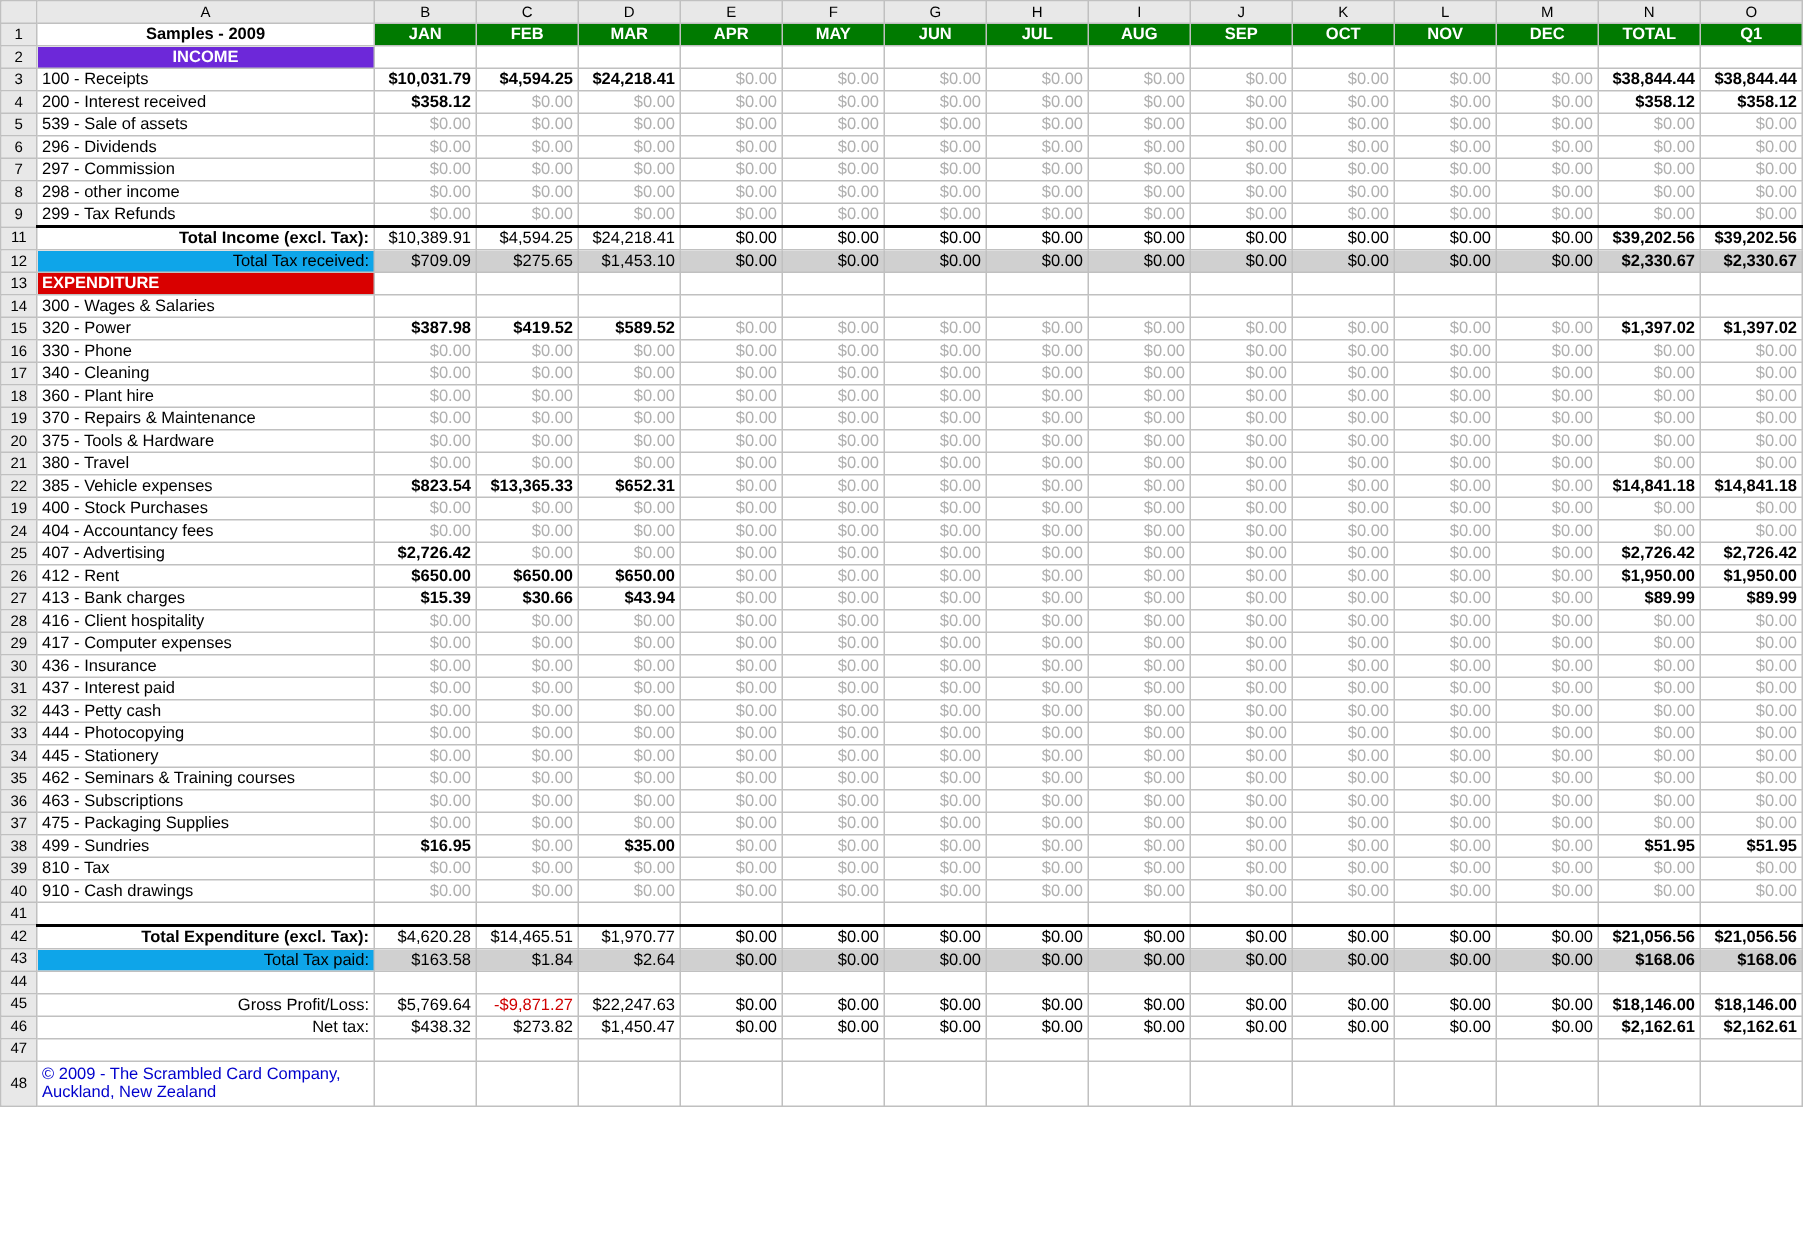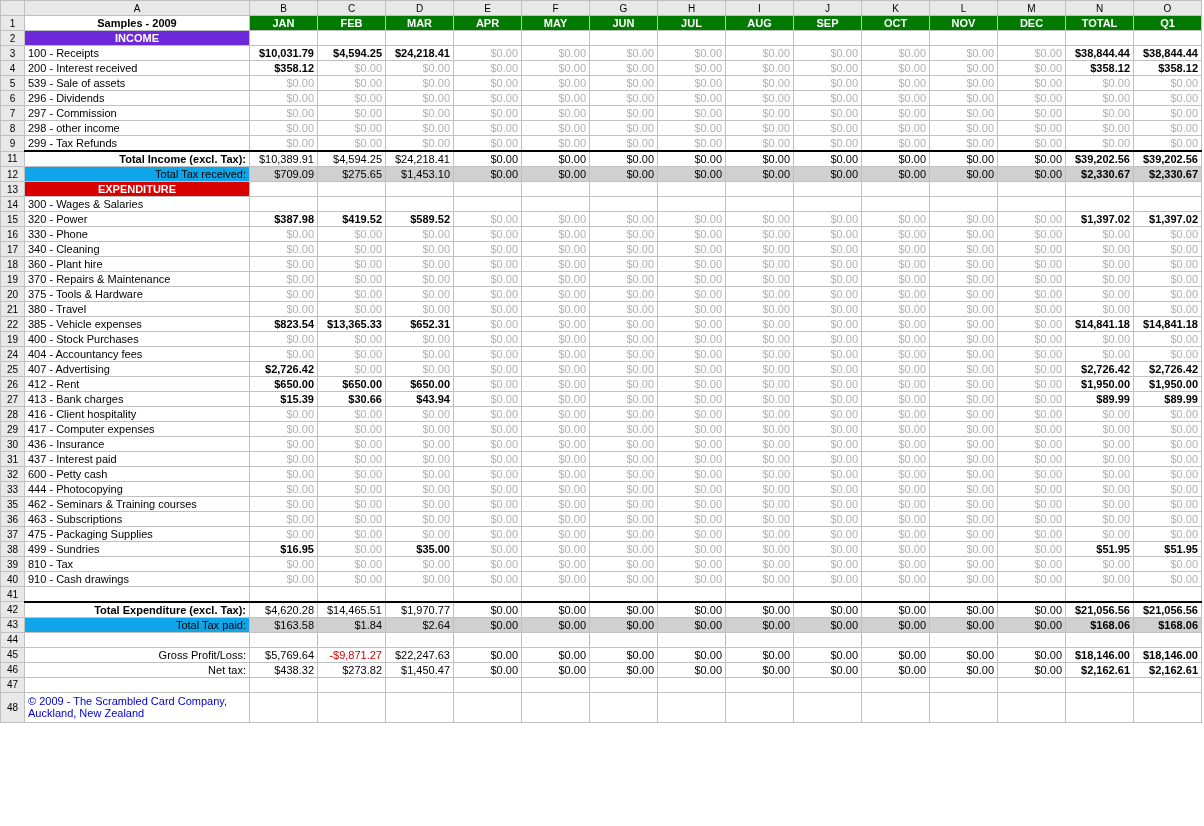--- a/index.html
+++ b/index.html
@@ -5,21 +5,21 @@
 html,body{margin:0;padding:0;font-family:Arial,Helvetica,sans-serif;font-size:11px;color:#000;background:#fff}
 .sheet{border-collapse:collapse;table-layout:fixed}
 th,td{border:1px solid #c0c0c0;padding:1px 3px;height:15px;overflow:hidden;white-space:nowrap;box-sizing:border-box}
 th{background:#e8e8e8;font-weight:normal;text-align:center;font-size:10px}
 .colhdr{width:68px}
 .rowhdr{width:24px;text-align:center}
 .colA{width:225px}
 .hdr-bar td{background:#007a00;color:#fff;font-weight:bold;text-align:center}
 .title-cell{font-weight:bold;text-align:center}
 .incomebar{background:#6d28d9;color:#fff;font-weight:bold;text-align:center}
-.expendbar{background:#d90000;color:#fff;font-weight:bold;text-align:center}
+.expendbar{background:#d90000;color:#fff;font-weight:bold;text-align:left}
 .num{text-align:right}
 .zero{color:#b0b0b0;text-align:right}
 .bold{font-weight:bold}
 .neg{color:#d00000}
 .grayrow td.num,.grayrow td.zero,.grayrow td.bold{background:#d0d0d0}
 .grayrow td.lbl{background:#0ea5e9;text-align:right}
 .lbl-right{text-align:right;font-weight:bold}
 .lbl-right-n{text-align:right}
 .thick-top td{border-top:2px solid #000}
 .footer-link{color:#0000cc}
@@ -584,39 +584,57 @@
         <td class="zero">$0.00</td>
         <td class="zero">$0.00</td>
         <td class="zero">$0.00</td>
         <td class="zero">$0.00</td>
         <td class="zero">$0.00</td>
         <td class="zero">$0.00</td>
         <td class="zero">$0.00</td>
       </tr>
       <tr>
         <th class="rowhdr">32</th>
-        <td>600 - Petty cash</td>
+        <td>443 - Petty cash</td>
         <td class="zero">$0.00</td>
         <td class="zero">$0.00</td>
         <td class="zero">$0.00</td>
         <td class="zero">$0.00</td>
         <td class="zero">$0.00</td>
         <td class="zero">$0.00</td>
         <td class="zero">$0.00</td>
         <td class="zero">$0.00</td>
         <td class="zero">$0.00</td>
         <td class="zero">$0.00</td>
         <td class="zero">$0.00</td>
         <td class="zero">$0.00</td>
         <td class="zero">$0.00</td>
         <td class="zero">$0.00</td>
       </tr>
       <tr>
         <th class="rowhdr">33</th>
         <td>444 - Photocopying</td>
+        <td class="zero">$0.00</td>
+        <td class="zero">$0.00</td>
+        <td class="zero">$0.00</td>
+        <td class="zero">$0.00</td>
+        <td class="zero">$0.00</td>
+        <td class="zero">$0.00</td>
+        <td class="zero">$0.00</td>
+        <td class="zero">$0.00</td>
+        <td class="zero">$0.00</td>
+        <td class="zero">$0.00</td>
+        <td class="zero">$0.00</td>
+        <td class="zero">$0.00</td>
+        <td class="zero">$0.00</td>
+        <td class="zero">$0.00</td>
+      </tr>
+      <tr>
+        <th class="rowhdr">34</th>
+        <td>445 - Stationery</td>
         <td class="zero">$0.00</td>
         <td class="zero">$0.00</td>
         <td class="zero">$0.00</td>
         <td class="zero">$0.00</td>
         <td class="zero">$0.00</td>
         <td class="zero">$0.00</td>
         <td class="zero">$0.00</td>
         <td class="zero">$0.00</td>
         <td class="zero">$0.00</td>
         <td class="zero">$0.00</td>

